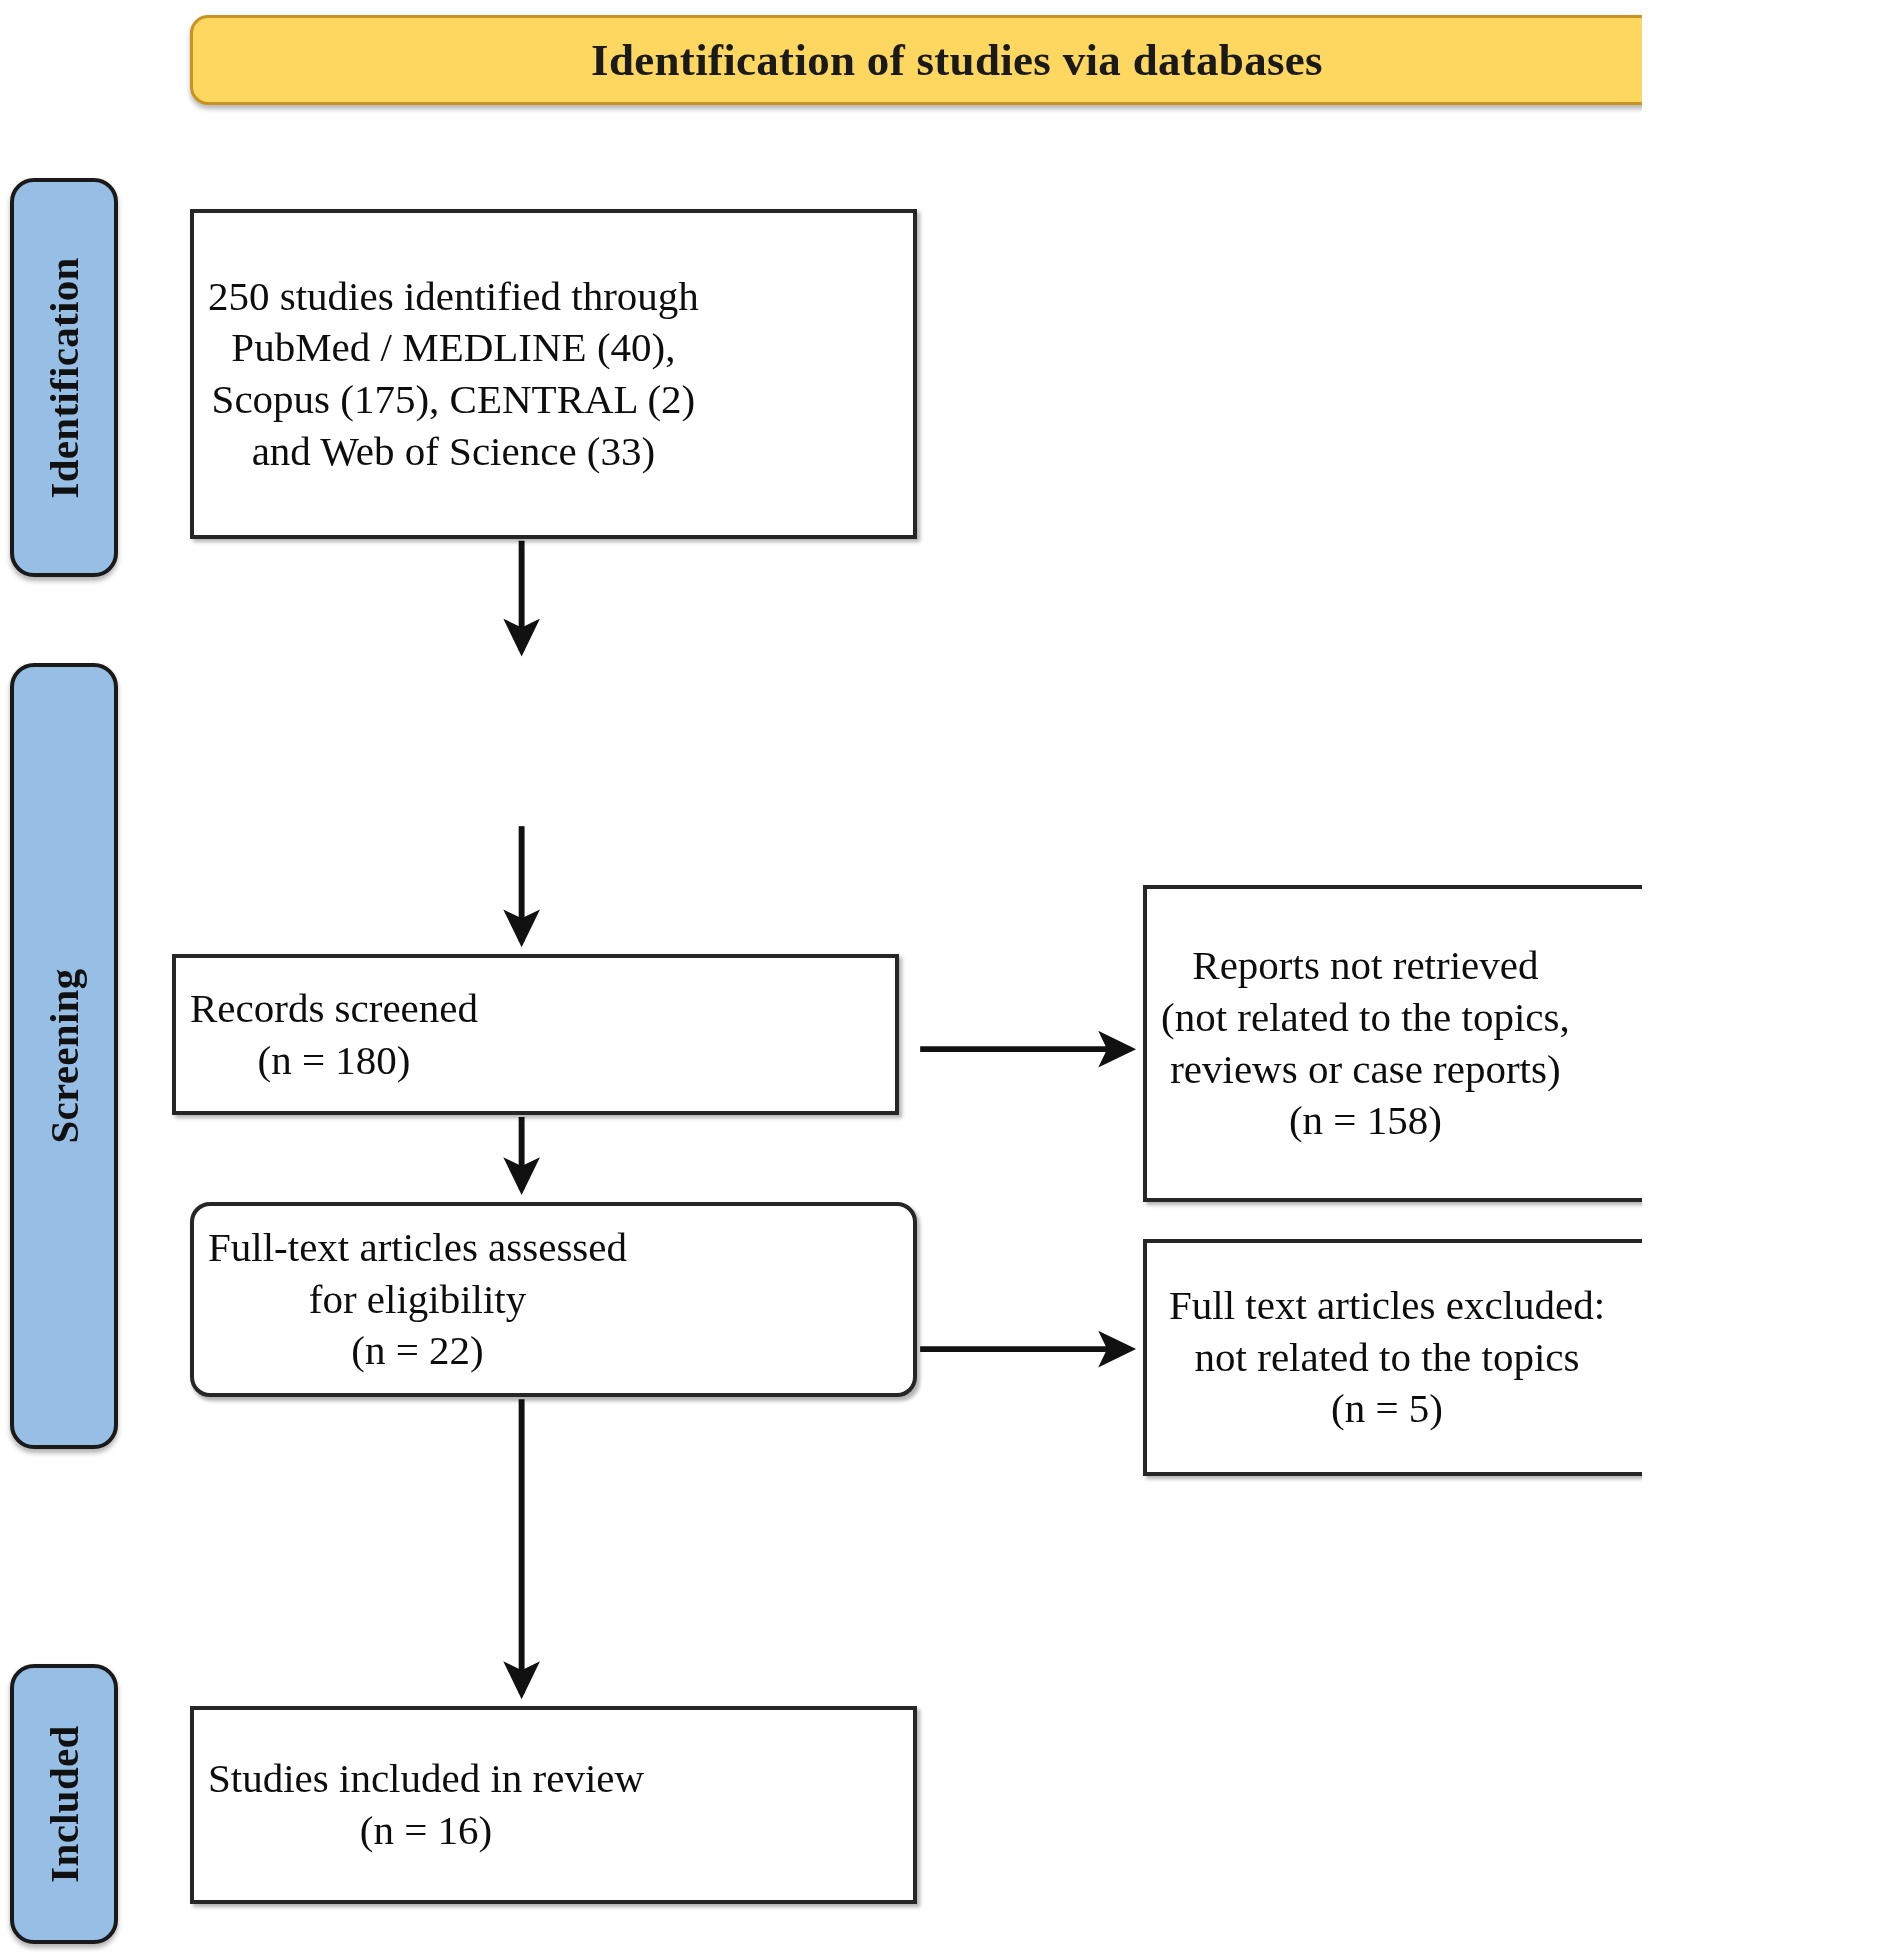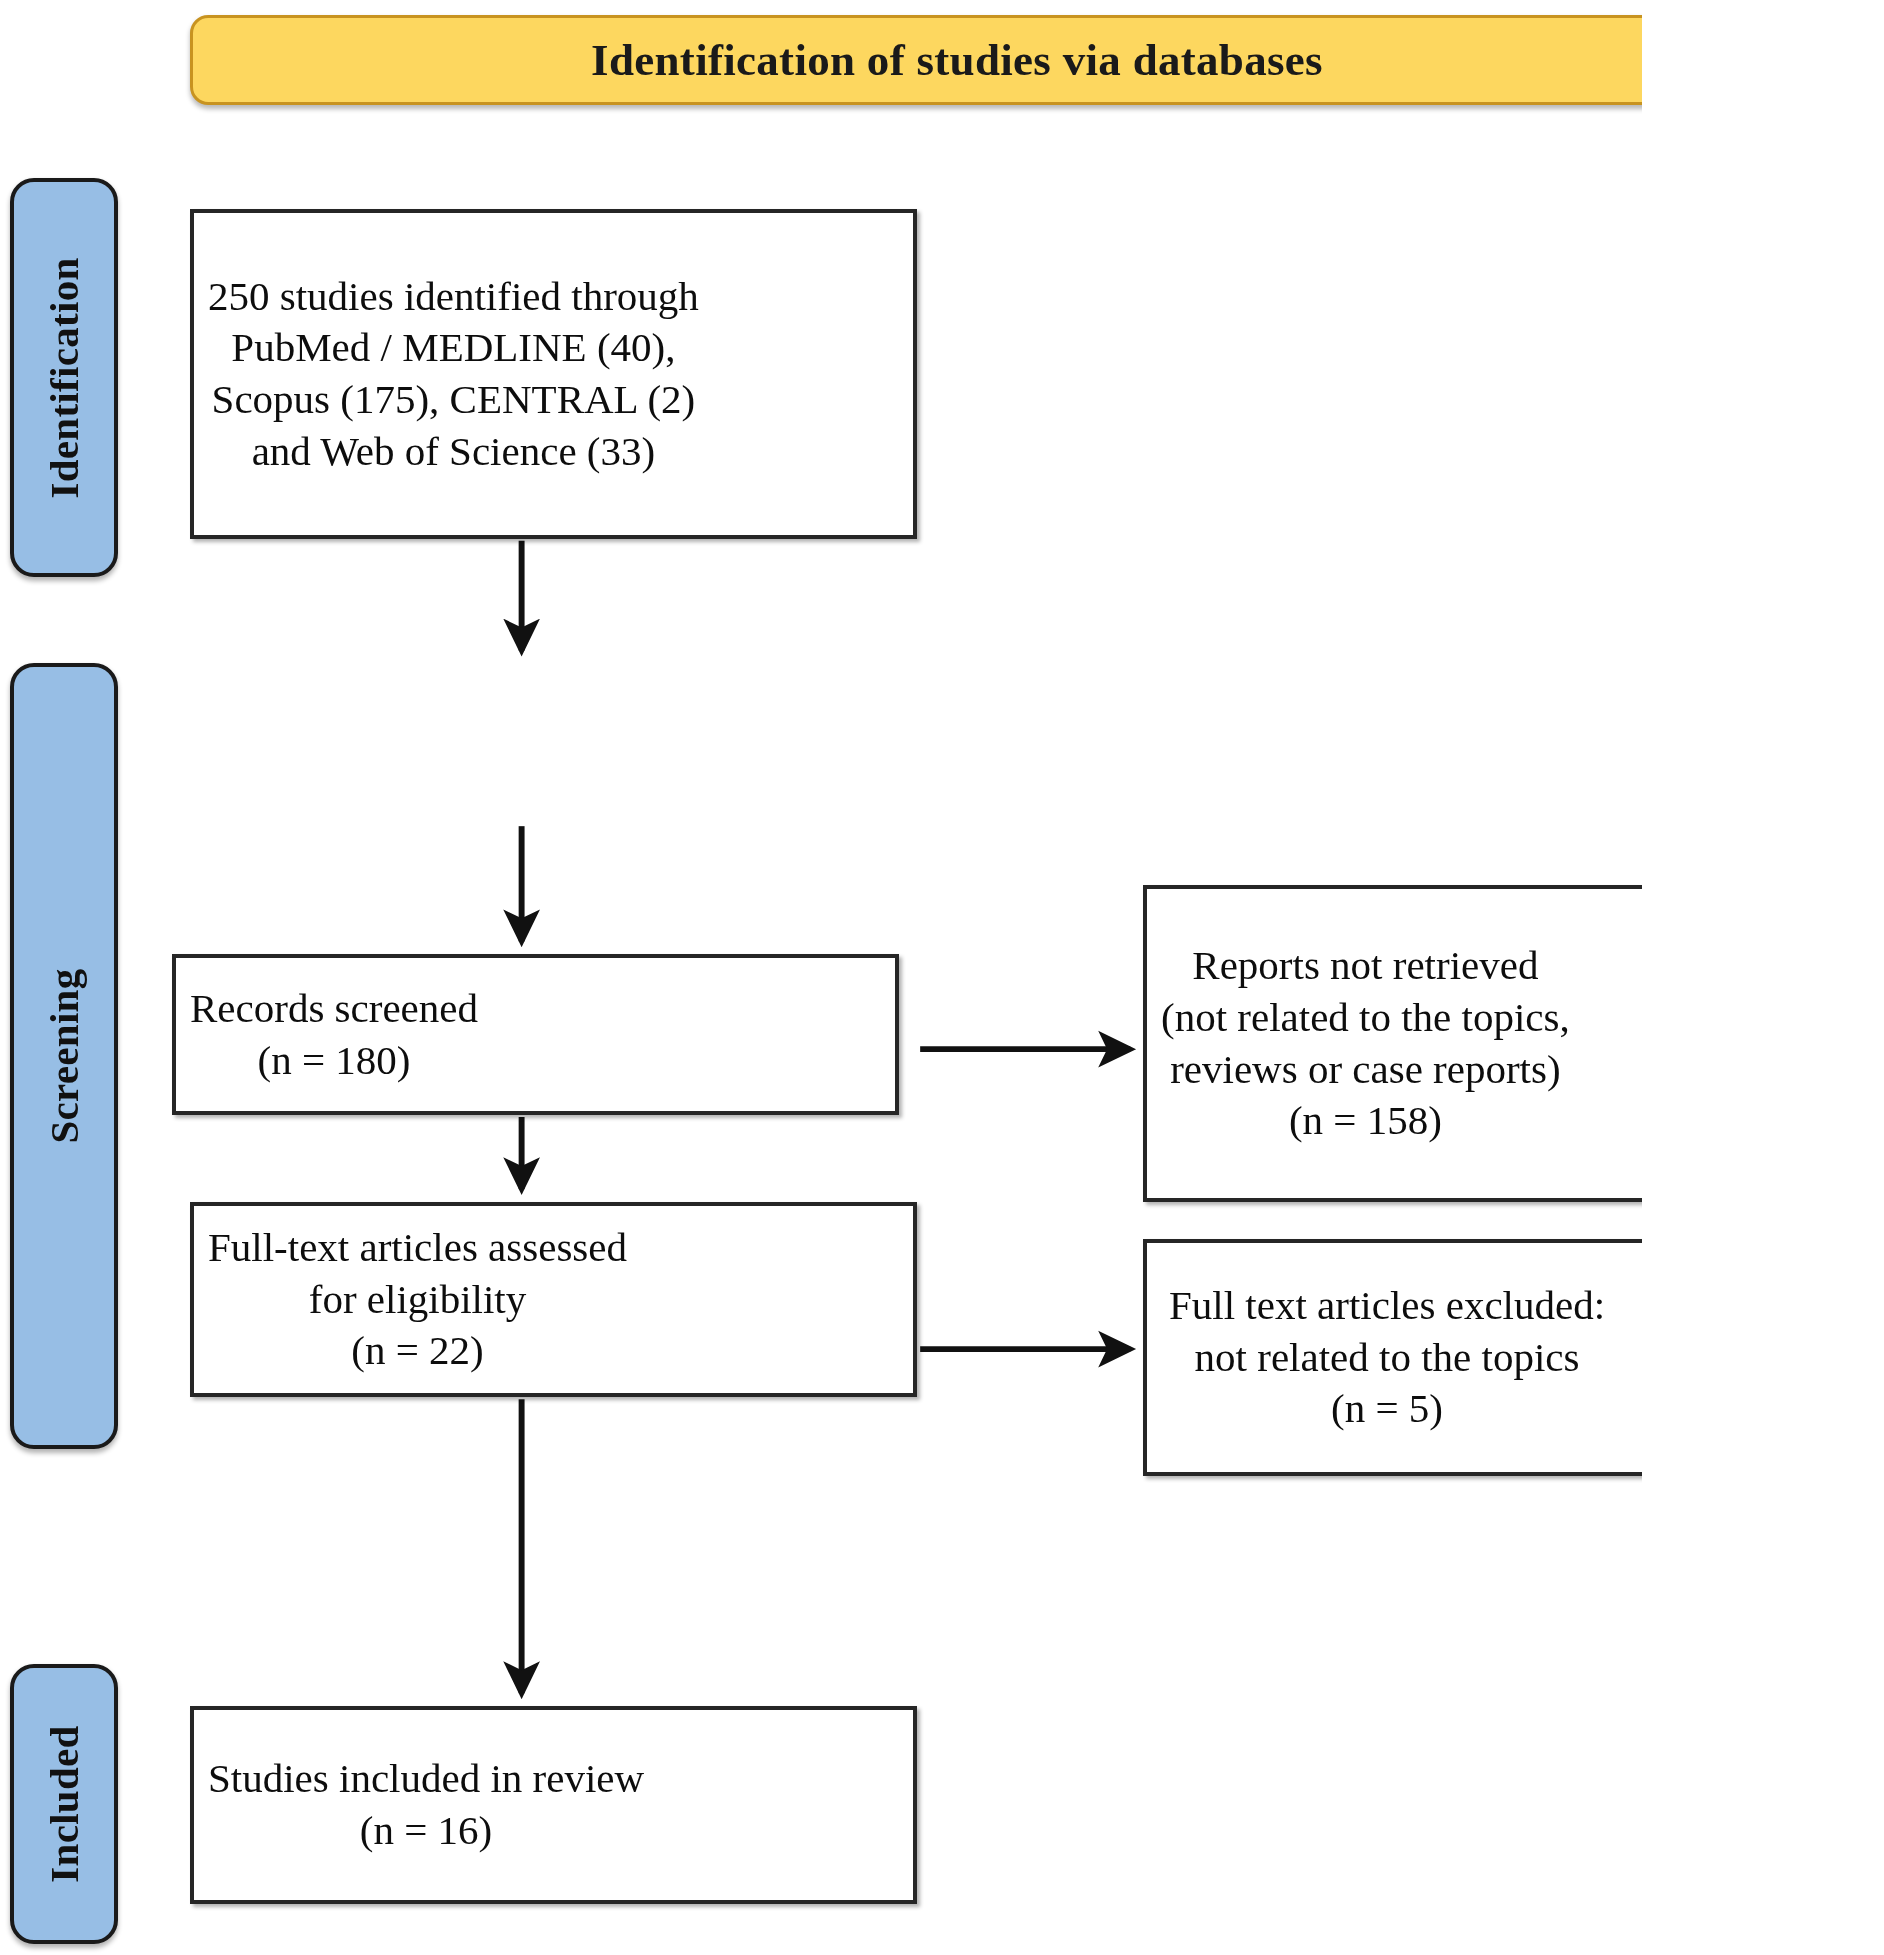--- a/index.html
+++ b/index.html
@@ -85,21 +85,21 @@
     line-height: 1.26;
     color: #0d0d0d;
     padding: 0 14px;
     white-space: pre-line;
   }
 
   
   #box-identified  { left: 190px; top: 209px;  width: 727px; height: 330px; }
   #box-duplicates  { left: 190px; top: 664px; width: 727px; height: 161px; }
   #box-screened    { left: 172px; top: 954px; width: 727px; height: 161px; }
-  #box-fulltext    { left: 190px; top: 1202px; width: 727px; height: 195px; }
+  #box-fulltext    { left: 190px; top: 1202px; width: 727px; height: 195px; border-radius: 20px; }
   #box-included    { left: 190px; top: 1706px; width: 727px; height: 198px; }
   
   #box-notretrieved{ left: 1143px; top: 885px; width: 729px; height: 317px; }
   #box-excluded    { left: 1143px; top: 1239px; width: 729px; height: 237px; padding-left: 8px; }
 
   
   #connectors {
     position: absolute;
     left: 0; top: 0;
     width: 1885px;

